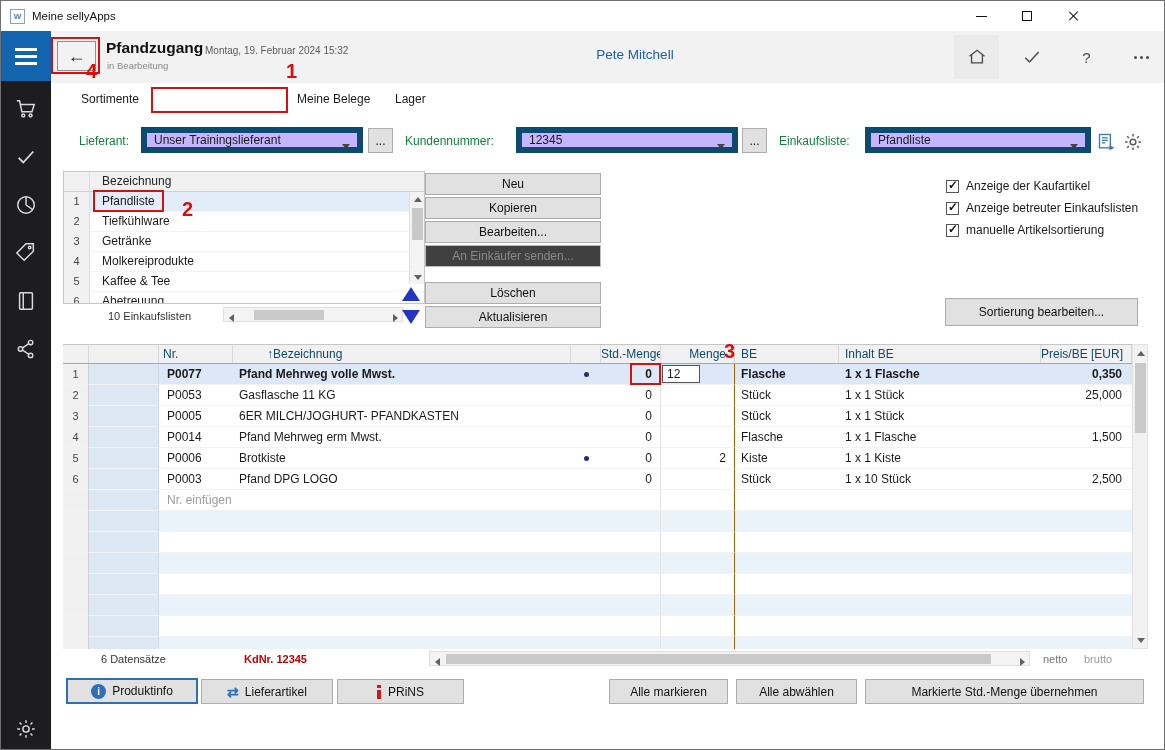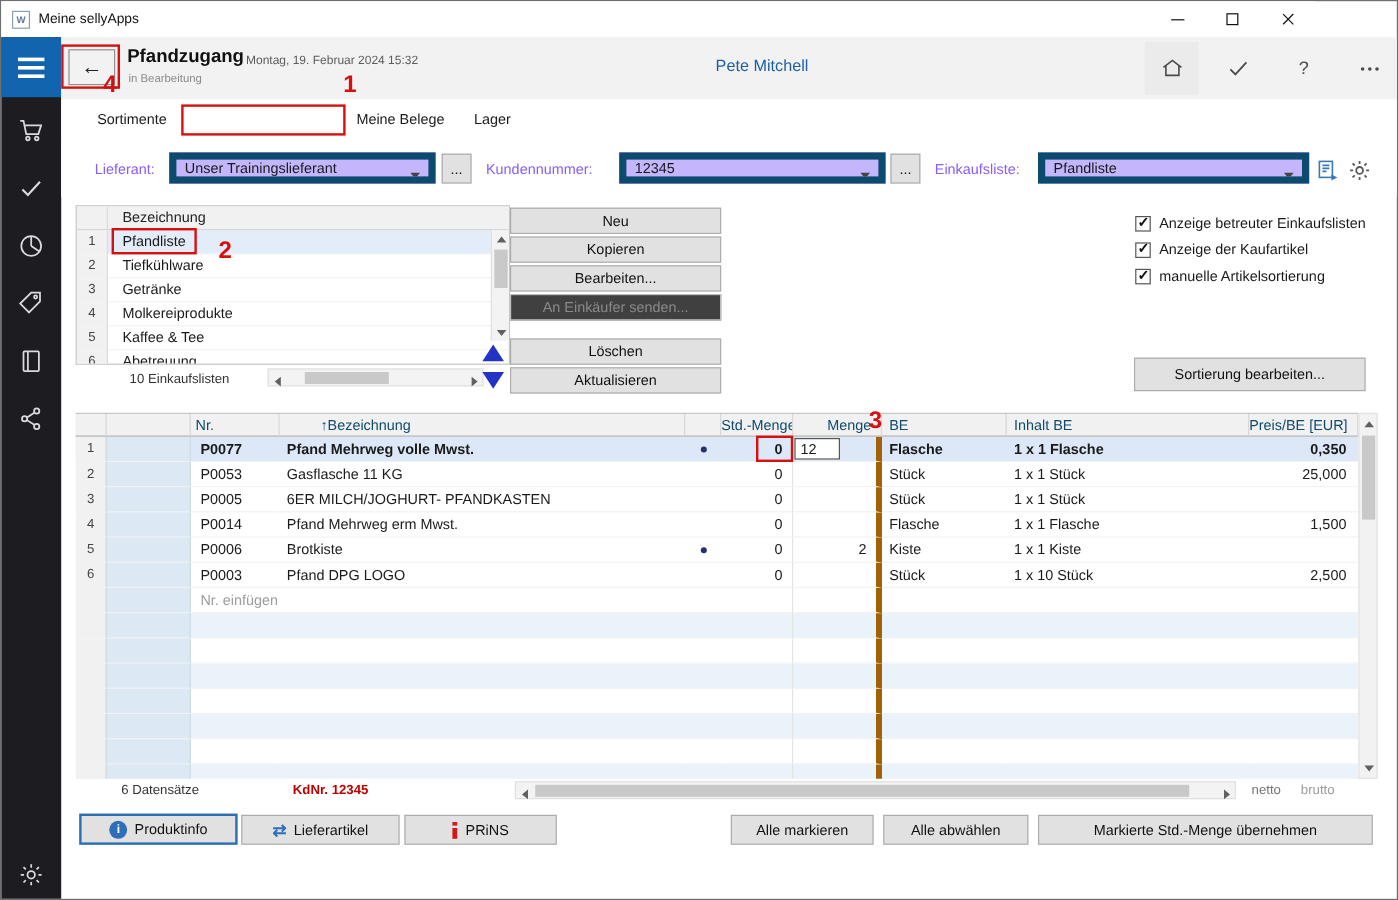--- a/index.html
+++ b/index.html
@@ -52,21 +52,21 @@
   .dots i{width:3px;height:3px;background:#4a4a4a;border-radius:50%}
 
   
   .tabsbar{position:absolute;left:50px;top:82px;width:1115px;height:33px;background:#fff}
   .tab{position:absolute;top:82px;height:33px;line-height:33px;cursor:pointer;color:#1a1a1a}
   .tab.active{font-weight:bold}
   #tab-1{left:80px}#tab-2{left:156px}#tab-3{left:296px}#tab-4{left:394px}
 
   
   .filterbar{position:absolute;left:50px;top:115px;width:1115px;height:48px;background:#fff}
-  .flabel{position:absolute;top:133px;font-size:12px;color:#8b5cf6}
+  .flabel{position:absolute;top:133px;font-size:12px;color:#15803d}
   .combo{position:absolute;top:126px;height:26px;border:6px solid #0c4a6e;background:#c4b5fd;display:flex;
          align-items:center;padding:0 22px 0 7px;cursor:pointer;white-space:nowrap;overflow:hidden}
   .combo::after{content:"";position:absolute;right:7px;top:11px;border-left:4px solid transparent;
                 border-right:4px solid transparent;border-top:5px solid #444}
   .btn{border:1px solid #adadad;background:#e1e1e1;color:#111;display:flex;align-items:center;
        justify-content:center;cursor:pointer;font-size:12px;font-family:"Liberation Sans",sans-serif}
   .btn.disabled{background:#404040;border-color:#bdbdbd;color:#8a8a8a;cursor:default}
   .more-btn{position:absolute;top:127px;width:25px;height:25px}
   .ficon{position:absolute;top:129px;width:24px;height:24px;display:flex;align-items:center;justify-content:center;cursor:pointer}
 
@@ -115,21 +115,21 @@
   .grow{height:21px;display:flex;background:#fff}
   .grow.band{background:#eaf2fa}
   .grow.sel{background:#dce7f7;font-weight:bold}
   .grow>div{line-height:20px;border-bottom:1px solid #f2f2f2;overflow:hidden;white-space:nowrap}
   .c-num{width:26px;background:#f1f1f1;border-right:1px solid #cfcfcf;text-align:center;font-size:11px;color:#444;font-weight:400}
   .c-mark{width:70px;background:#dce8f3;border-right:1px solid #ccdbe9}
   .c-nr{width:74px;padding-left:8px}
   .c-bez{width:338px;padding-left:6px}
   .c-dot{width:30px;display:flex;align-items:center;justify-content:center}
   .c-std{width:60px;text-align:right;padding-right:8px;border-right:1px solid #e3e3e3}
-  .c-menge{width:74px;text-align:right;padding-right:8px;border-right:5px solid #a16207;position:relative}
+  .c-menge{width:74px;text-align:right;padding-right:8px;border-right:1px solid #a16207;position:relative}
   .c-be{width:104px;padding-left:6px}
   .c-inh{width:202px;padding-left:6px}
   .c-preis{width:91px;text-align:right;padding-right:10px}
   .h-num{width:26px}.h-mark{width:70px}.h-nr{width:74px;padding-left:4px}
   .h-bez{width:338px;padding-left:34px}.h-dot{width:30px}
   .h-std{width:60px;text-align:right;padding-right:6px}.h-menge{width:74px;text-align:right;padding-right:8px}
   .h-be{width:104px;padding-left:6px}.h-inh{width:202px;padding-left:6px}
   .h-preis{width:91px;text-align:right;padding-right:10px}
   .rdot{width:5px;height:5px;border-radius:50%;background:#25316e}
   .menge-input{position:absolute;left:1px;top:1px;width:38px;height:18px;border:1px solid #555;background:#fff;
@@ -378,26 +378,26 @@
   <div class="btn action-btn disabled">An Einkäufer senden...</div>
 
   <div class="btn action-btn gap">Löschen</div>
 
   <div class="btn action-btn">Aktualisieren</div>
 </div>
 
   <div id="checkbox-group">
   <div class="cb-row">
     <span class="cb-box checked"></span>
-    <span class="cb-label">Anzeige betreuter Einkaufslisten</span>
+    <span class="cb-label">Anzeige der Kaufartikel</span>
   </div>
 
   <div class="cb-row">
     <span class="cb-box checked"></span>
-    <span class="cb-label">Anzeige der Kaufartikel</span>
+    <span class="cb-label">Anzeige betreuter Einkaufslisten</span>
   </div>
 
   <div class="cb-row">
     <span class="cb-box checked"></span>
     <span class="cb-label">manuelle Artikelsortierung</span>
   </div>
 </div>
   <div class="btn sort-btn">Sortierung bearbeiten...</div>
 
   <div class="grid">

